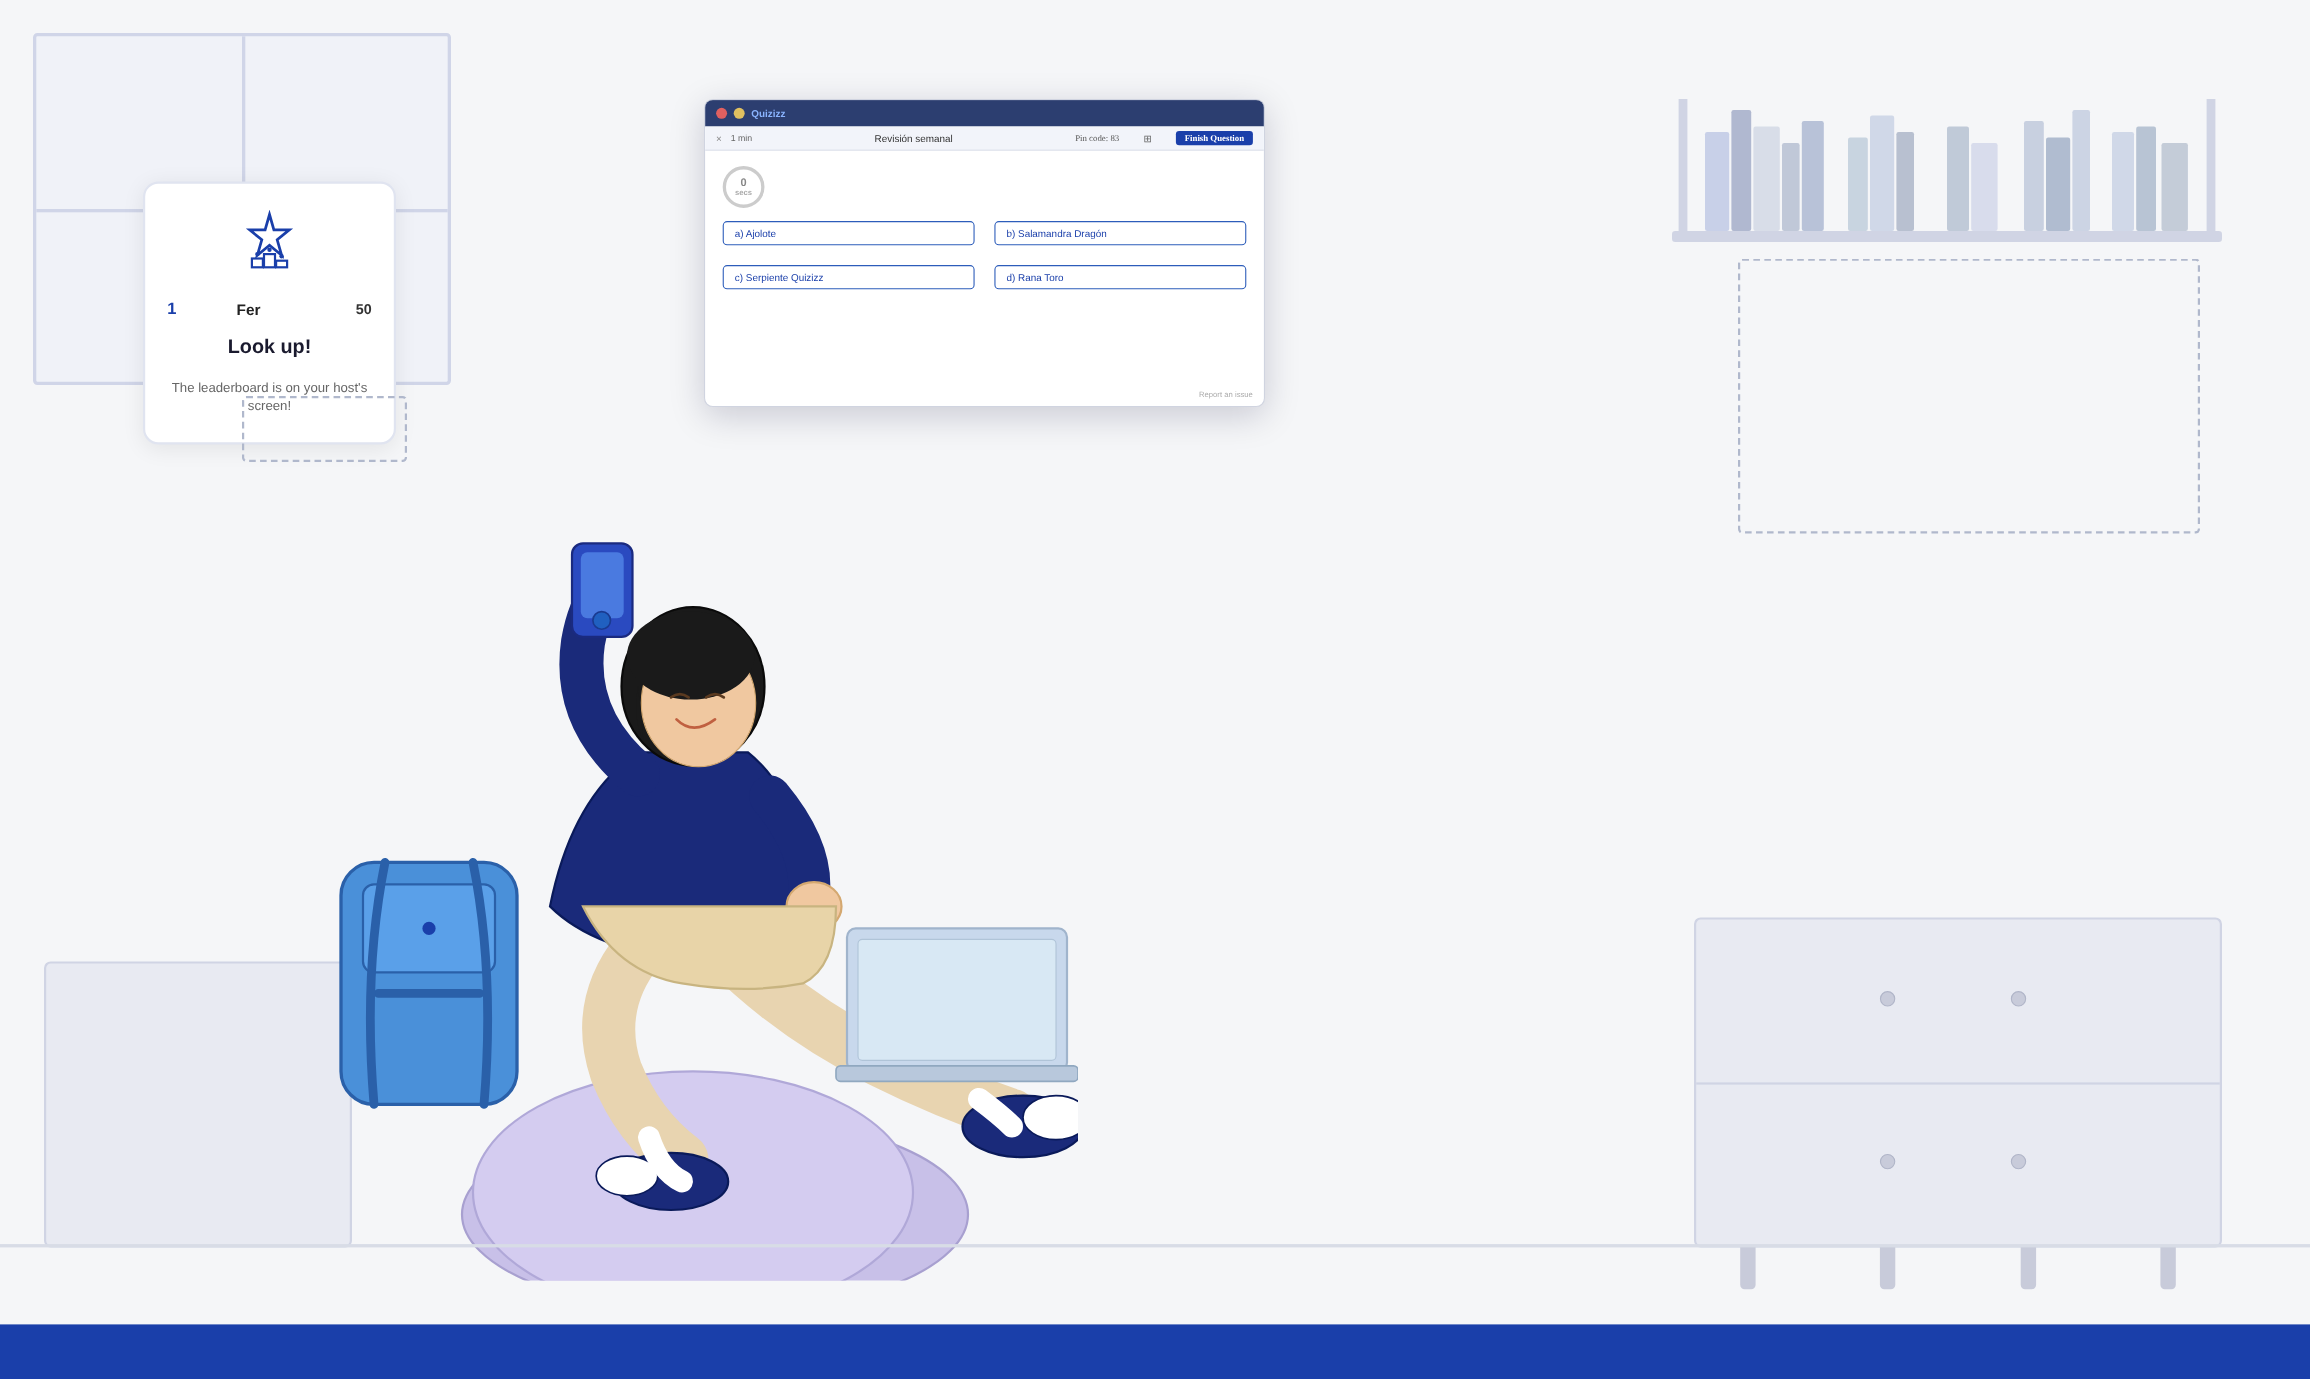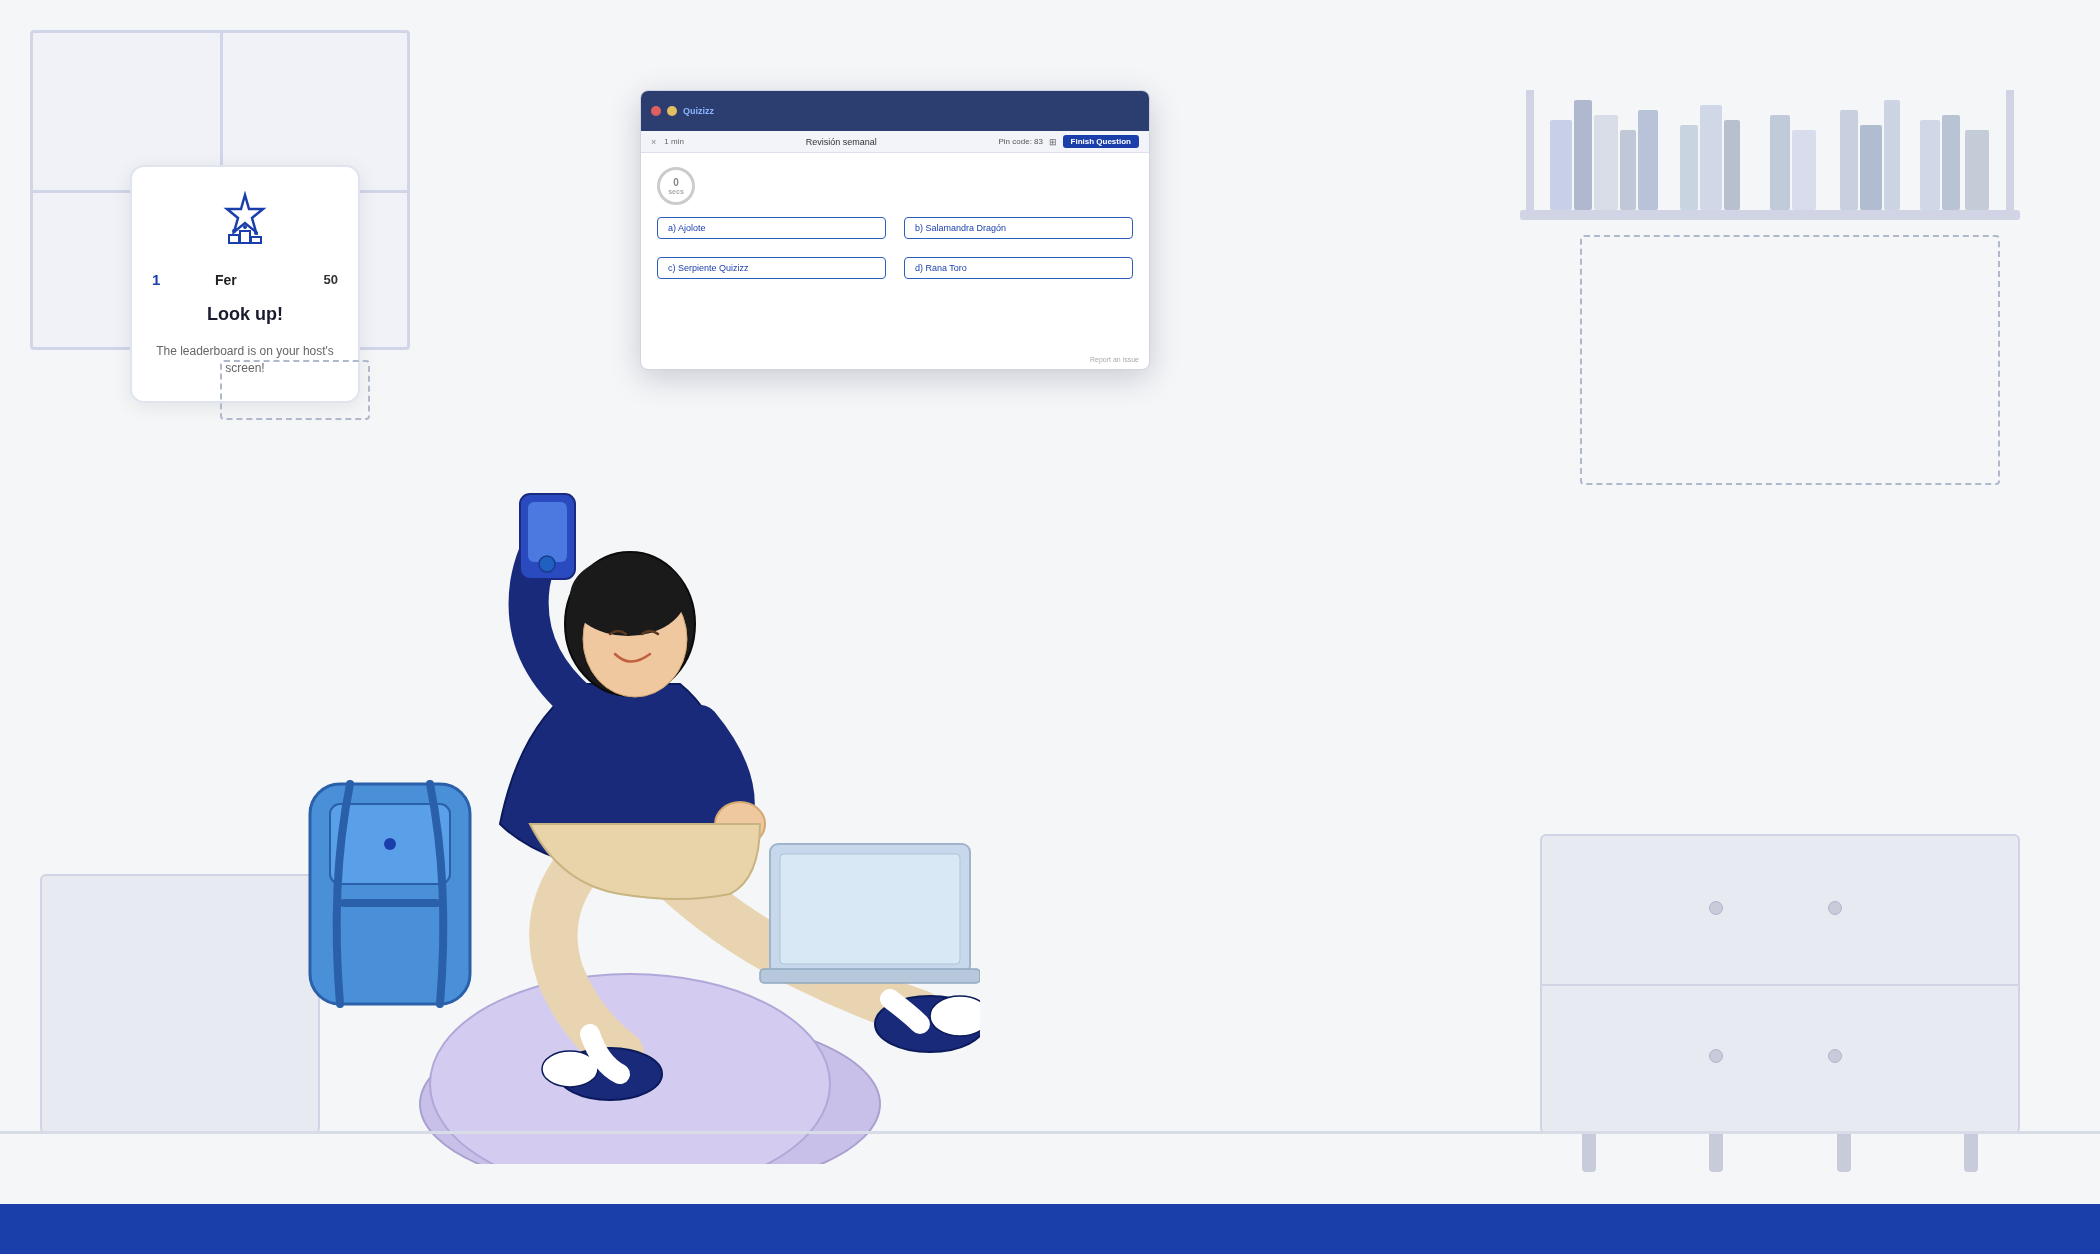--- a/index.html
+++ b/index.html
@@ -204,21 +204,21 @@
       width: 510px; height: 280px;
       background: #ffffff;
       border-radius: 8px;
       box-shadow: 0 8px 32px rgba(0,0,50,0.18);
       overflow: hidden;
       border: 1px solid #d0d4e0;
     }
 
     .quiz-titlebar {
       background: #2c3e70;
-      height: 40px;
+      height: 24px;
       display: flex;
       align-items: center;
       padding: 0 10px;
       justify-content: space-between;
     }
 
     .quiz-titlebar-left {
       display: flex;
       align-items: center;
       gap: 6px;
@@ -262,21 +262,22 @@
 
     .quiz-toolbar-title {
       font-size: 9px;
       color: #333;
       font-weight: 400;
     }
 
     .quiz-toolbar-right {
       display: flex;
       align-items: center;
-      gap: 6px;
+      gap: 22px;
+      font-family: Liberation Serif, serif;
     }
 
     .quiz-finish-btn {
       background: #1a3faa;
       color: #fff;
       font-size: 8px;
       padding: 2px 8px;
       border-radius: 3px;
       font-weight: 600;
     }

